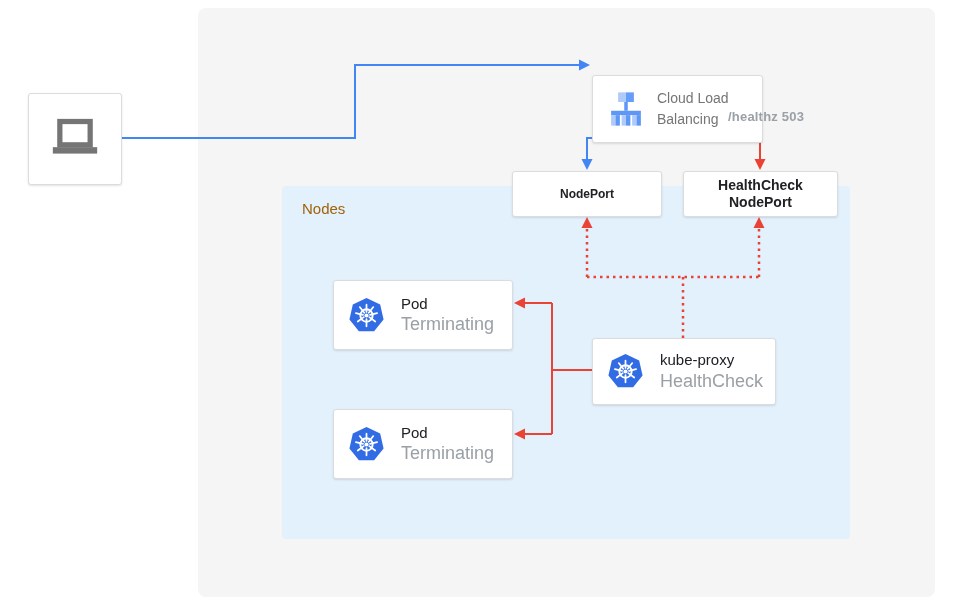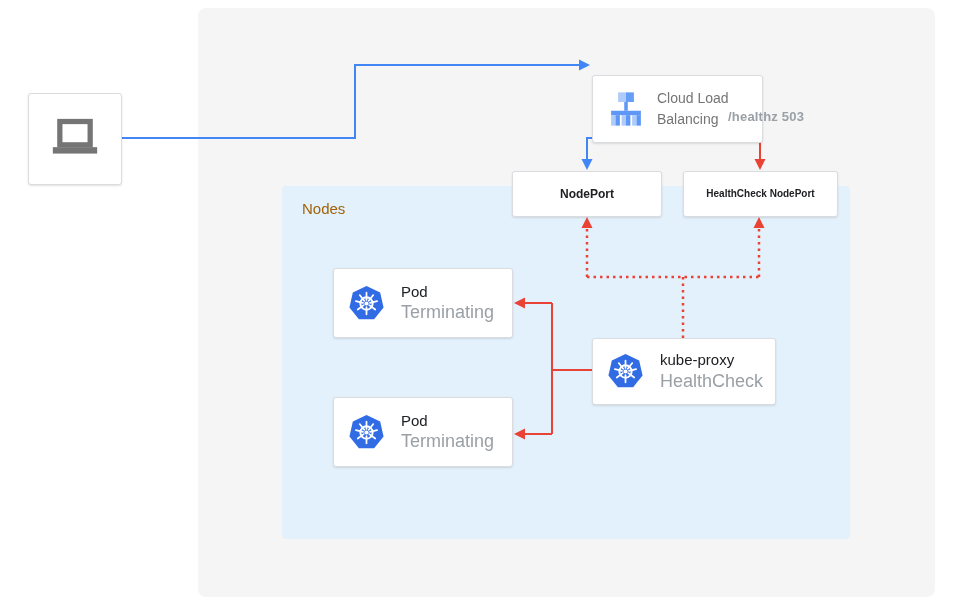--- a/index.html
+++ b/index.html
@@ -27,25 +27,25 @@
   .laptop-box{left:28px;top:93px;width:94px;height:92px;justify-content:center;}
   .clb-box{left:592px;top:31px;width:171px;height:68px;padding:0 10px 0 12px;gap:10px;margin-top:44px;}
   .clb-label{font-size:14px;line-height:1.5;color:#757575;width:84px;}
   .healthz{
     position:absolute;left:728px;top:109px;z-index:3;
     font-size:13px;font-weight:bold;color:#9AA0A6;letter-spacing:.2px;
   }
   .nodeport-box{left:512px;top:171px;width:150px;height:46px;justify-content:center;}
   .hc-box{left:683px;top:171px;width:155px;height:46px;justify-content:center;}
   .port-label{
-    font-size:10px;font-weight:bold;color:#202124;text-align:center;line-height:1.25;
+    font-size:14px;font-weight:bold;color:#202124;text-align:center;line-height:1.25;
   }
   .nodeport-box .port-label{font-size:12px;}
   .hc-box .port-label{width:110px;}
-  .pod-box{left:333px;width:180px;height:70px;padding:0 10px 0 14px;gap:16px;}
+  .pod-box{left:333px;width:180px;height:70px;padding:0 10px 0 14px;gap:16px;margin-top:12px;}
   .pod1{top:268px;}
   .pod2{top:397px;}
   .kp-box{left:592px;top:338px;width:184px;height:67px;padding:0 22px 0 14px;gap:16px;}
   .node-title{font-size:15px;color:#202124;line-height:1.3;}
   .node-sub{font-size:18px;color:#9AA0A6;line-height:1.3;}
   .icon{flex:0 0 auto;display:block;}
 </style>
 </head>
 <body>
 

